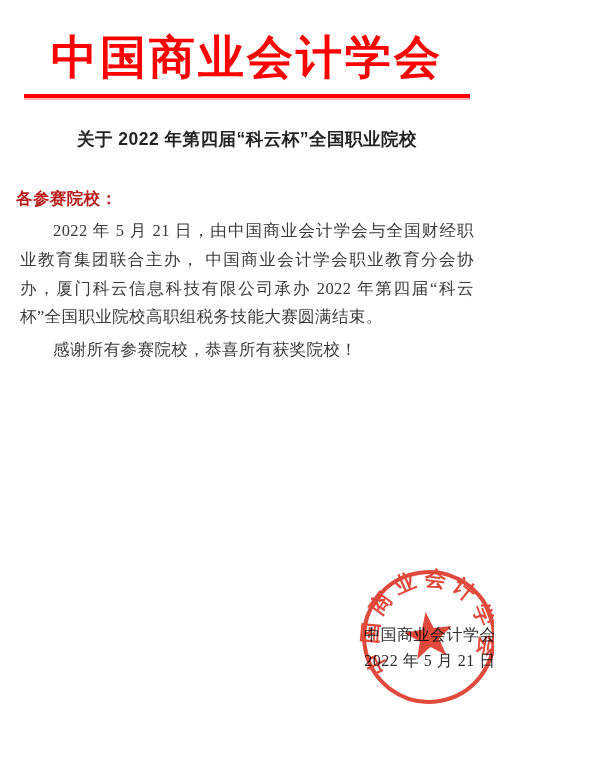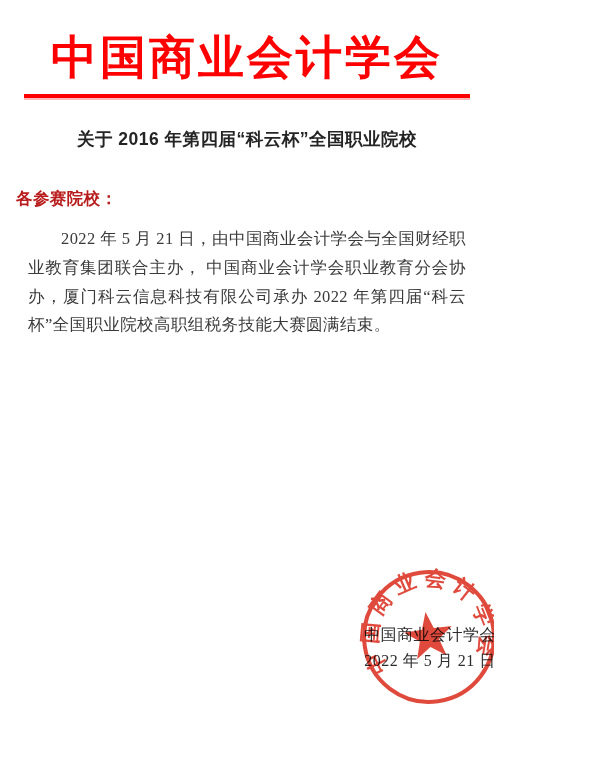--- a/index.html
+++ b/index.html
@@ -54,21 +54,21 @@
     letter-spacing:.4px;
     text-align:justify;
     color:var(--ink);
   }
   .salutation{
     margin:0;
     font-weight:bold;
     color:#b91c1c;
   }
   .doc-body p.para{
-    margin:12px;
+    margin:4px;
     text-indent:2em;
   }
   .doc-body p.attachment{
     margin-top:29px;
   }
   
   .signature{
     position:absolute;
     left:352px;top:622px;
     width:156px;
@@ -101,26 +101,27 @@
 <body>
 
 <div class="page">
 
   <header class="org-header">
     <div class="org-name">中国商业会计学会</div>
     <div class="red-rule"></div>
   </header>
 
   <h1 class="doc-title">
-    <span style="display:block">关于 2016 年第四届“科云杯”全国职业院校</span>
+    <span style="display:block">关于 2022 年第四届“科云杯”全国职业院校</span>
   </h1>
 
   <main class="doc-body">
     <p class="salutation">各参赛院校：</p>
     <p class="para">2022 年 5 月 21 日，由中国商业会计学会与全国财经职业教育集团联合主办， 中国商业会计学会职业教育分会协办，厦门科云信息科技有限公司承办 2022 年第四届“科云杯”全国职业院校高职组税务技能大赛圆满结束。</p>
+    <p class="para">感谢所有参赛院校，恭喜所有获奖院校！</p>
   </main>
 
   <div class="signature">
     <div>中国商业会计学会</div>
     <div>2022 年 5 月 21 日</div>
   </div>
 
   <div class="seal">
     <svg viewBox="0 0 144 144">
       <defs>

